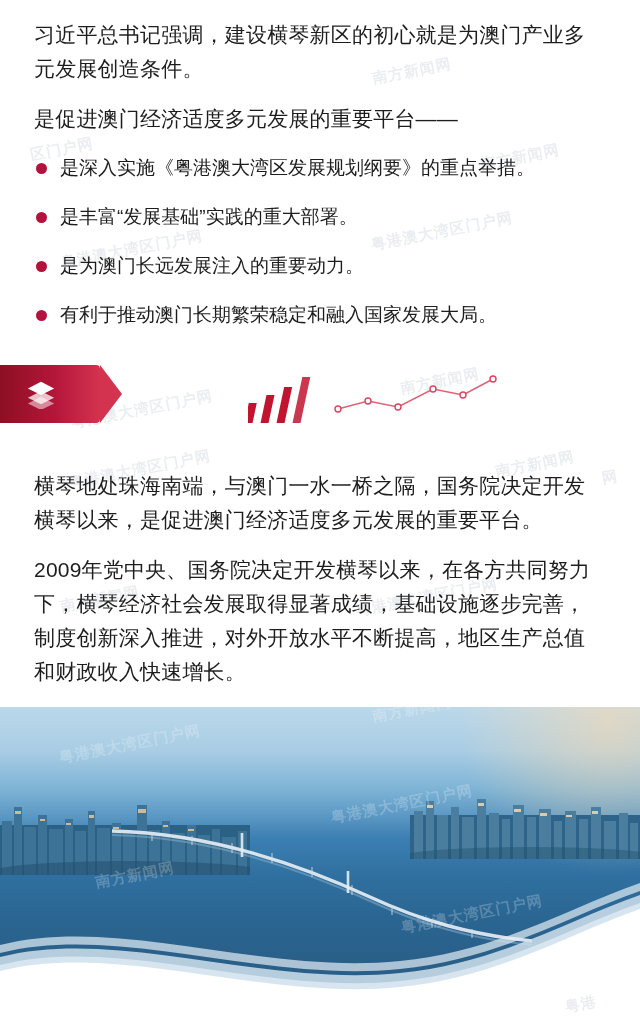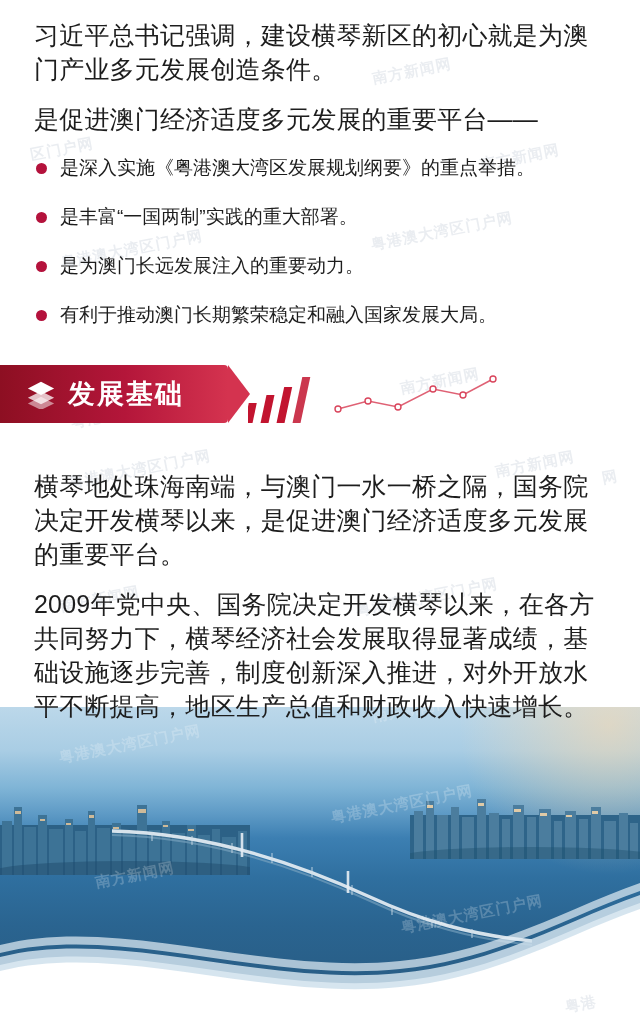--- a/index.html
+++ b/index.html
@@ -38,21 +38,21 @@
   .wm.light { color: rgba(255,255,255,0.22); }
 
   
   .content {
     position: relative;
     z-index: 10;
     padding: 18px 34px 0 34px;
   }
 
   p.para {
-    font-size: 25px;
+    font-size: 21px;
     line-height: 34px;
     margin: 0 0 16px 0;
     letter-spacing: 0.2px;
     color: #1d1d1d;
   }
 
   ul.bullets {
     list-style: none;
     margin: 4px 0 0 0;
     padding: 0;
@@ -290,41 +290,40 @@
   <p class="para">习近平总书记强调，建设横琴新区的初心就是为澳门产业多元发展创造条件。</p>
   <p class="para">是促进澳门经济适度多元发展的重要平台——</p>
 
   <ul class="bullets">
     <li>
       <span class="dot"></span>
       <span>是深入实施《粤港澳大湾区发展规划纲要》的重点举措。</span>
     </li>
     <li>
       <span class="dot"></span>
-      <span>是丰富“一国两制”实践的重大部署。</span>
+      <span>是丰富“发展基础”实践的重大部署。</span>
     </li>
     <li>
       <span class="dot"></span>
       <span>是为澳门长远发展注入的重要动力。</span>
     </li>
     <li>
       <span class="dot"></span>
       <span>有利于推动澳门长期繁荣稳定和融入国家发展大局。</span>
     </li>
   </ul>
 
   <div class="section-header">
     <div class="sh-banner">
       <div class="sh-inner">
         <svg class="sh-icon" viewBox="0 0 32 32">
           <polygon points="16,3 30,10 16,17 2,10" fill="#ffffff"></polygon>
           <polygon points="16,13 30,20 16,27 2,20" fill="#ffffff" opacity="0.75"></polygon>
           <polygon points="16,19 30,26 16,33 2,26" fill="#ffffff" opacity="0.5"></polygon>
         </svg>
-        <span class="sh-title">发展基础</span>
       </div>
     </div>
     <svg class="sh-deco" viewBox="0 0 340 54">
       <g fill="#c2142f">
         <rect x="8" y="34" width="8" height="20" transform="skewX(-12)"></rect>
         <rect x="24" y="26" width="8" height="28" transform="skewX(-12)"></rect>
         <rect x="40" y="18" width="8" height="36" transform="skewX(-12)"></rect>
         <rect x="56" y="8" width="8" height="46" transform="skewX(-12)" opacity="0.85"></rect>
       </g>
       <polyline points="90,40 120,32 150,38 185,20 215,26 245,10" fill="none" stroke="#d9455c" stroke-width="1.6" opacity="0.85"></polyline>

